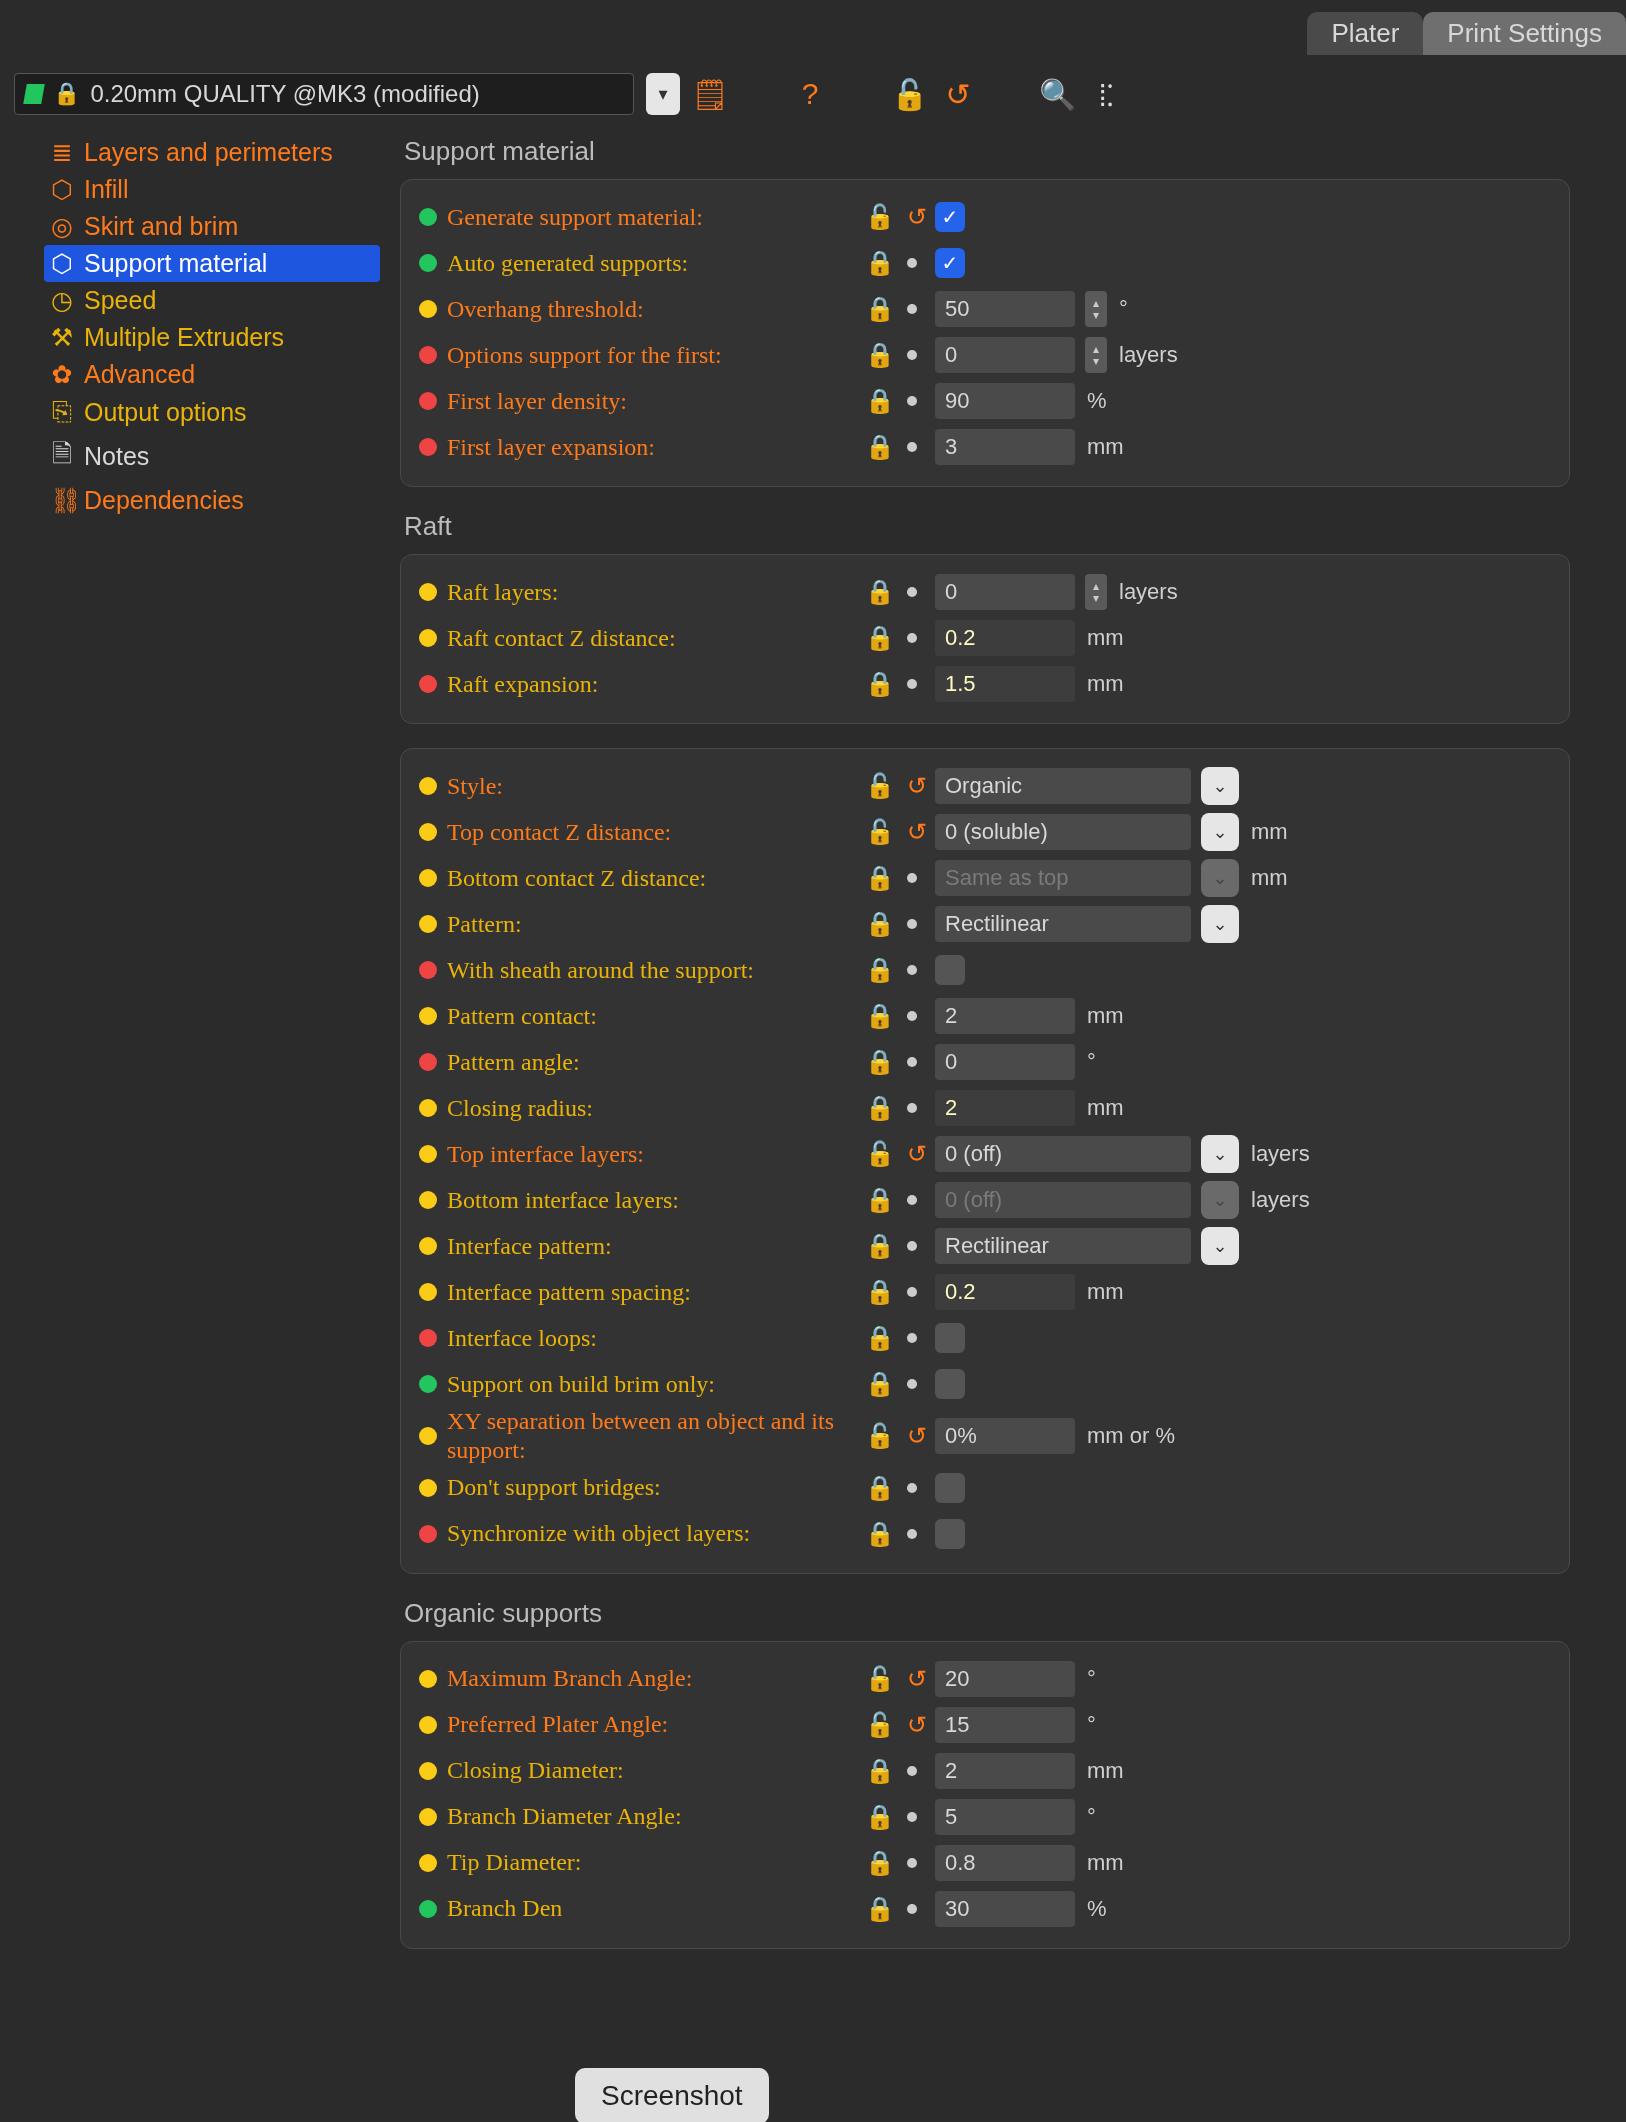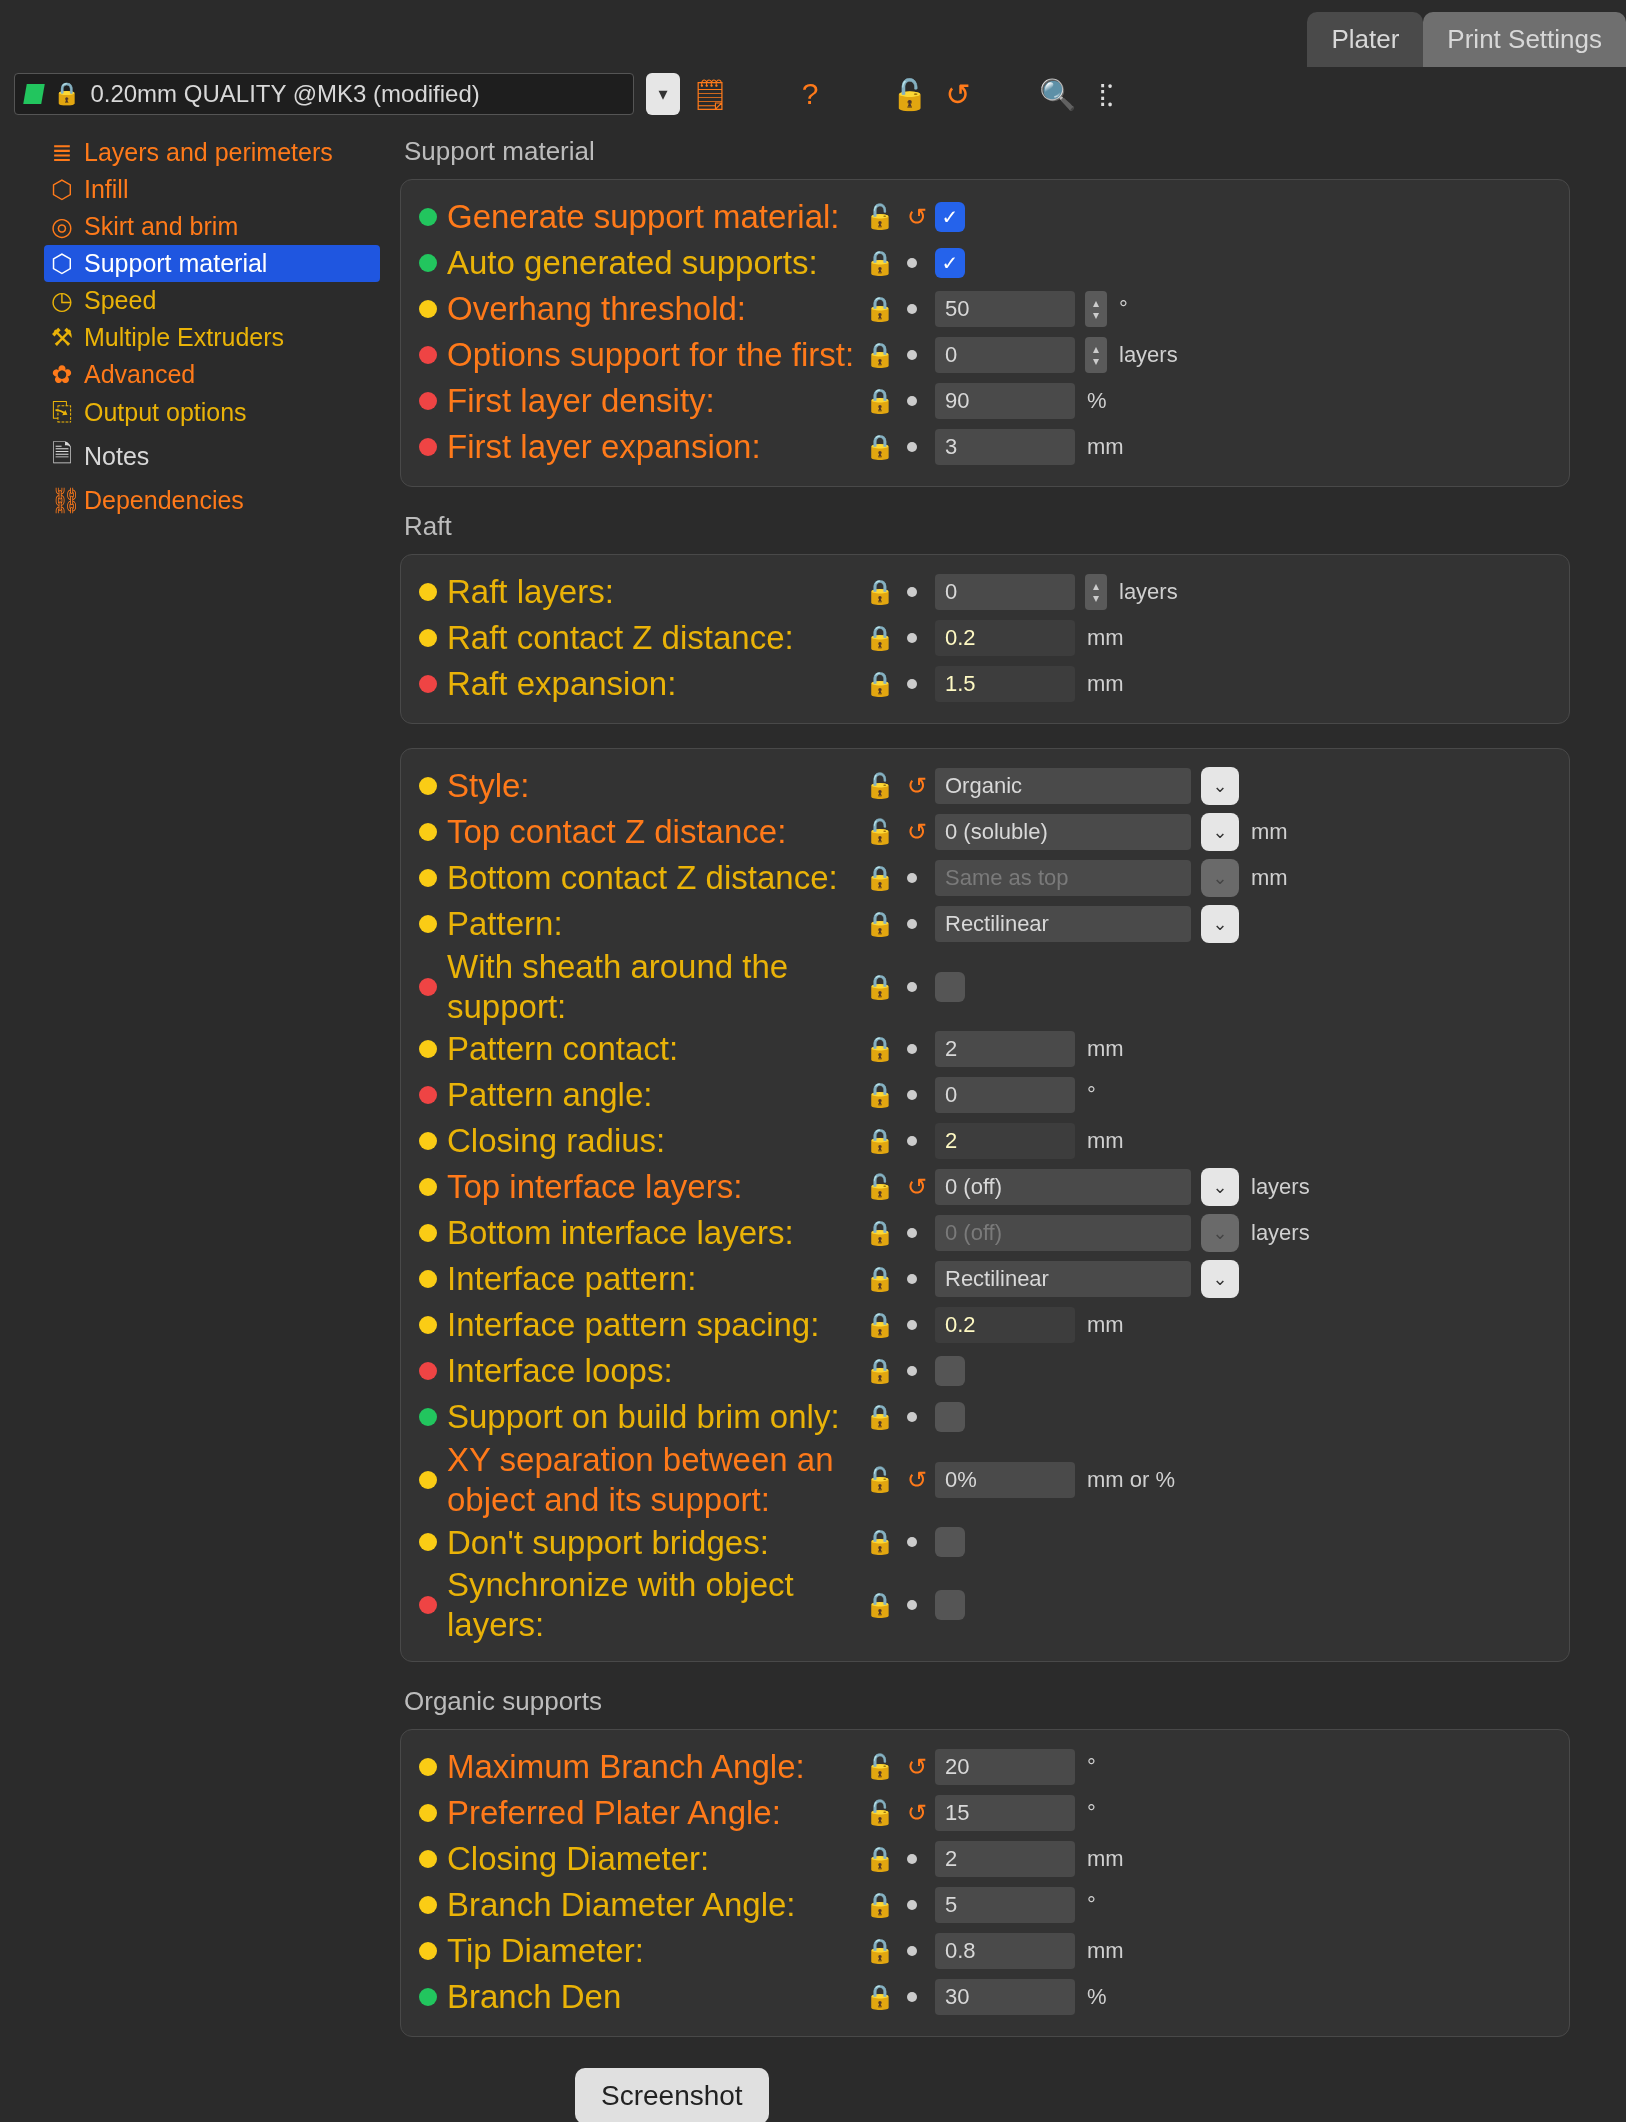--- a/index.html
+++ b/index.html
@@ -32,21 +32,21 @@
     color:var(--text);
     overflow:hidden;
     position:relative;
   }
   
   .tabs{
     position:absolute; top:12px; right:0;
     display:flex;
   }
   .tab{
-    padding:12px 24px;
+    padding:6px 24px;
     background:var(--tab);
     color:var(--text);
     font-size:26px;
     border-radius:10px 10px 0 0;
   }
   .tab.active{ background:var(--tab-active); }
   
   .toolbar{
     position:absolute; top:70px; left:14px; right:0;
     height:48px;
@@ -97,21 +97,21 @@
     padding:14px 18px 16px 18px;
     margin-bottom:24px;
   }
   .row{
     display:flex; align-items:center; min-height:46px;
   }
   .bullet{width:18px;height:18px;border-radius:50%;margin-right:10px;flex-shrink:0;}
   .b-green{background:var(--green);}
   .b-yellow{background:var(--yellow);}
   .b-red{background:var(--red);}
-  .label{width:418px;font-size:33px;line-height:1.2;}
+  .label{width:418px;font-size:24px;line-height:1.2;font-family:Liberation Serif, serif;}
   .c-green{color:#eab308;}
   .c-orange{color:var(--orange);}
   .locks{width:70px;display:flex;gap:12px;align-items:center;color:var(--white);font-size:24px;}
   .locks.orange *{color:var(--orange);}
   .locks .dot{width:10px;height:10px;border-radius:50%;background:#ccc;}
   .field{display:flex;align-items:center;gap:10px;}
   .num{
     width:140px;height:36px;background:var(--input-bg);border:none;border-radius:4px;
     color:var(--text);font-size:22px;padding:0 10px;
   }

